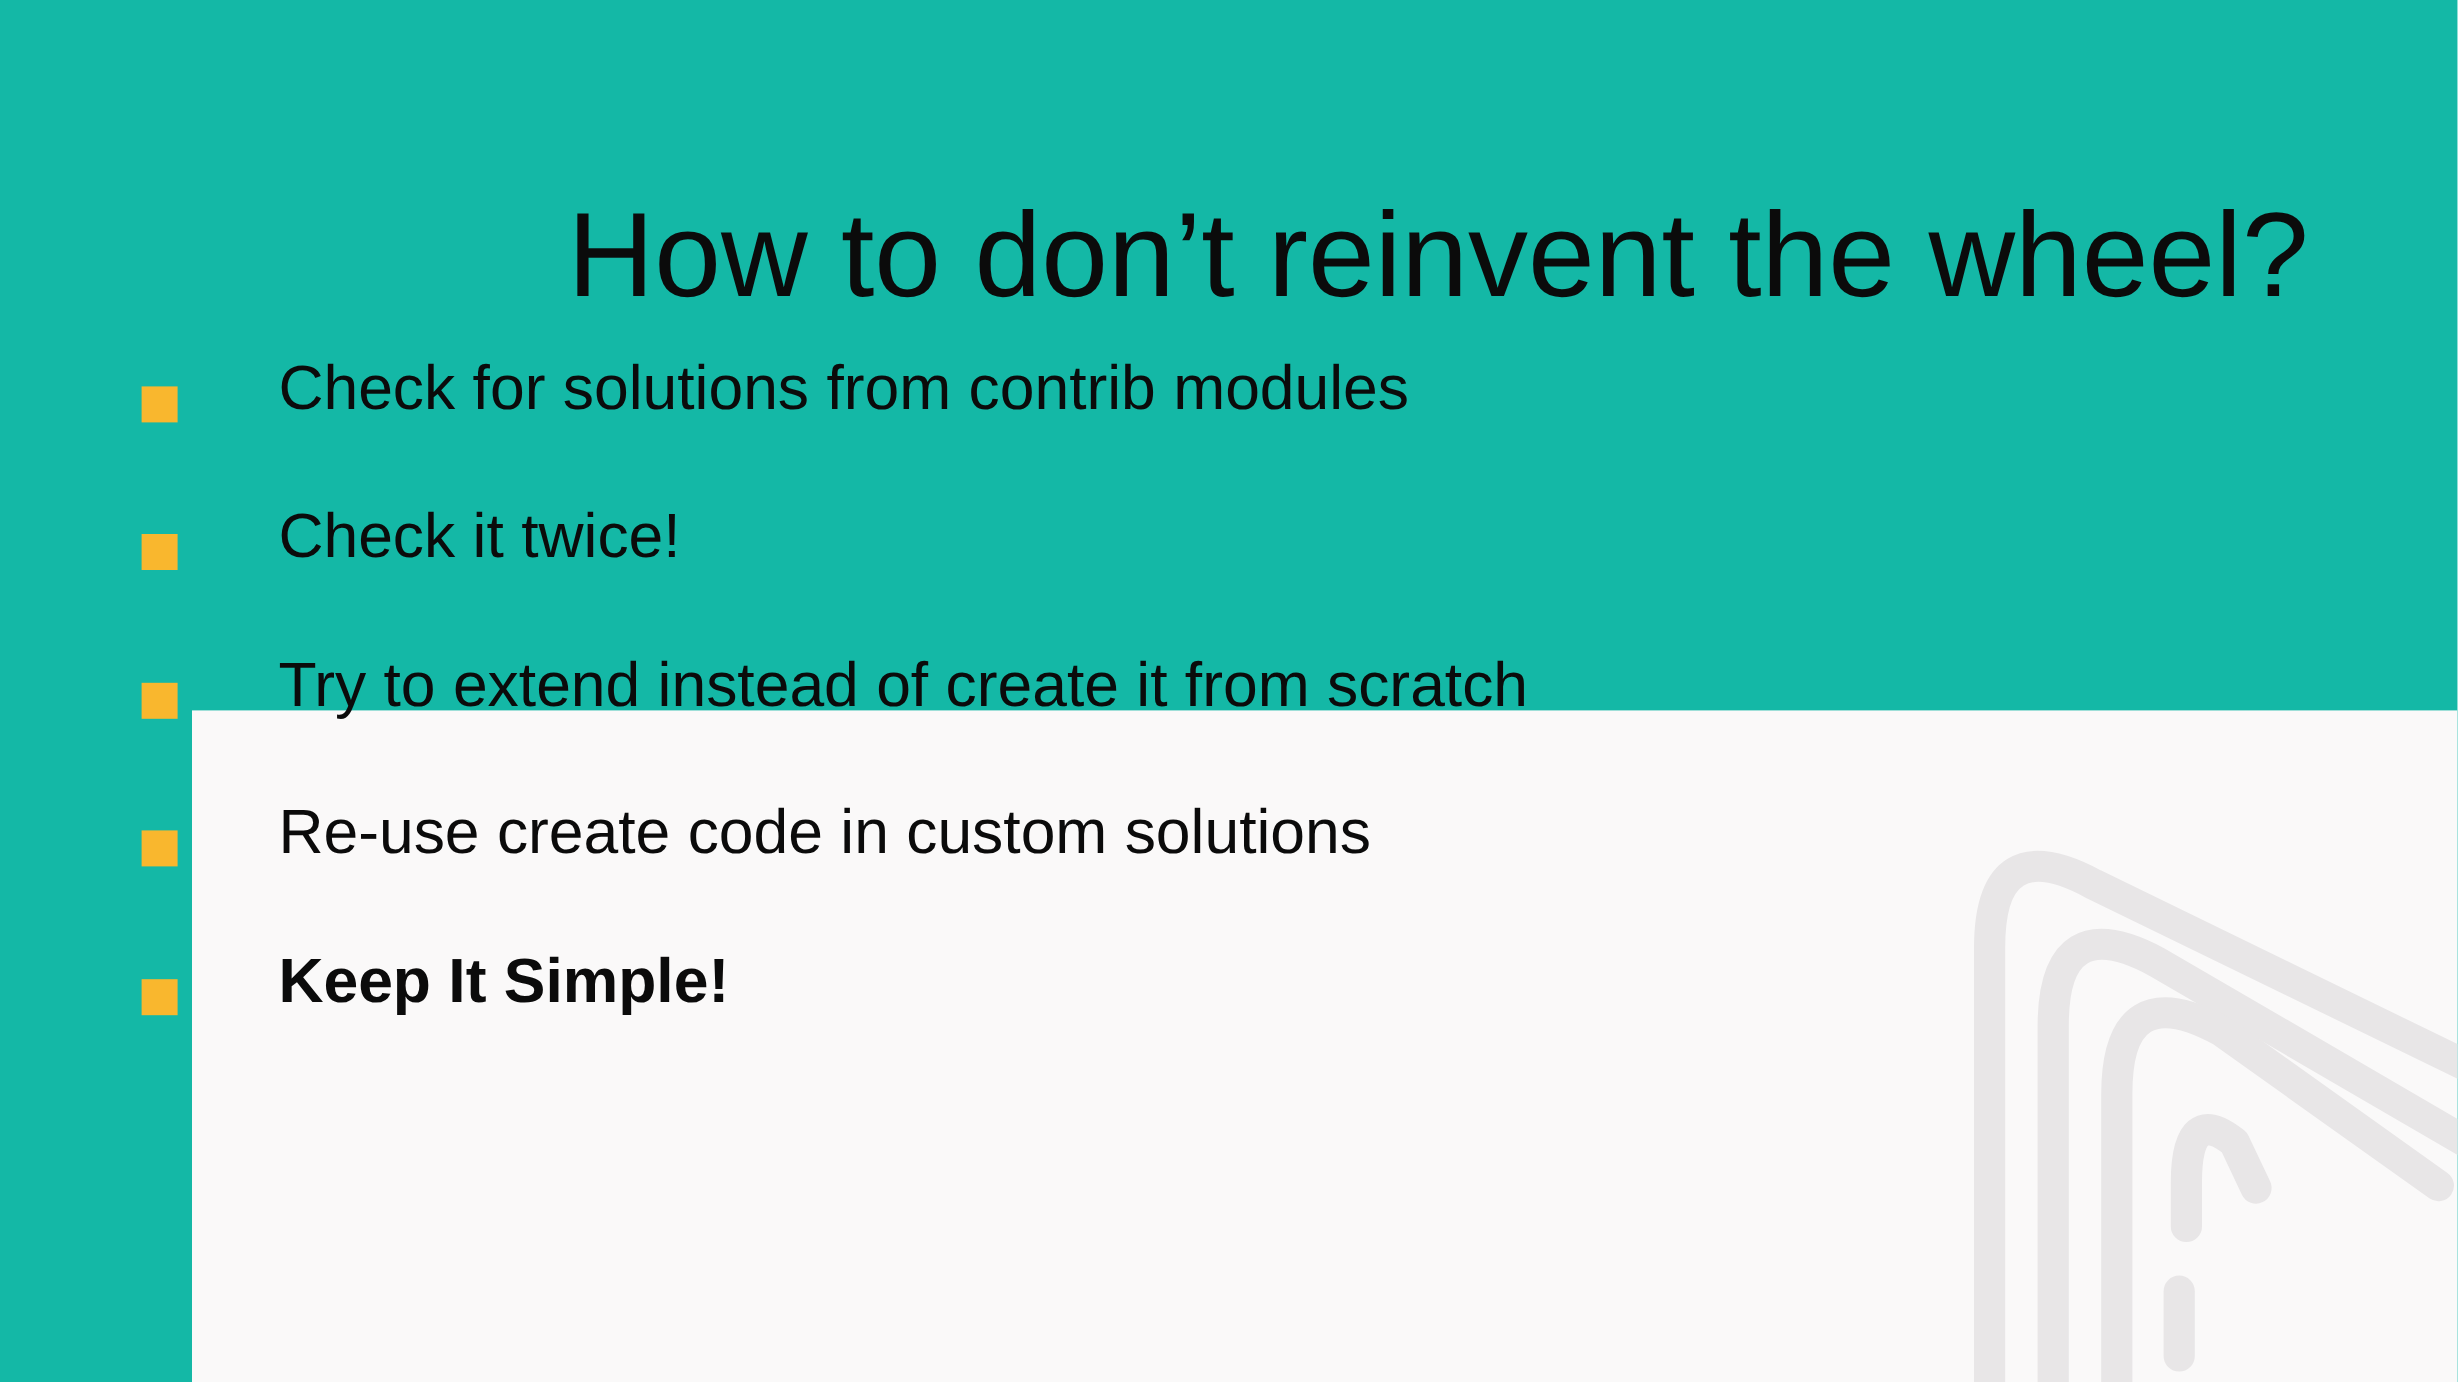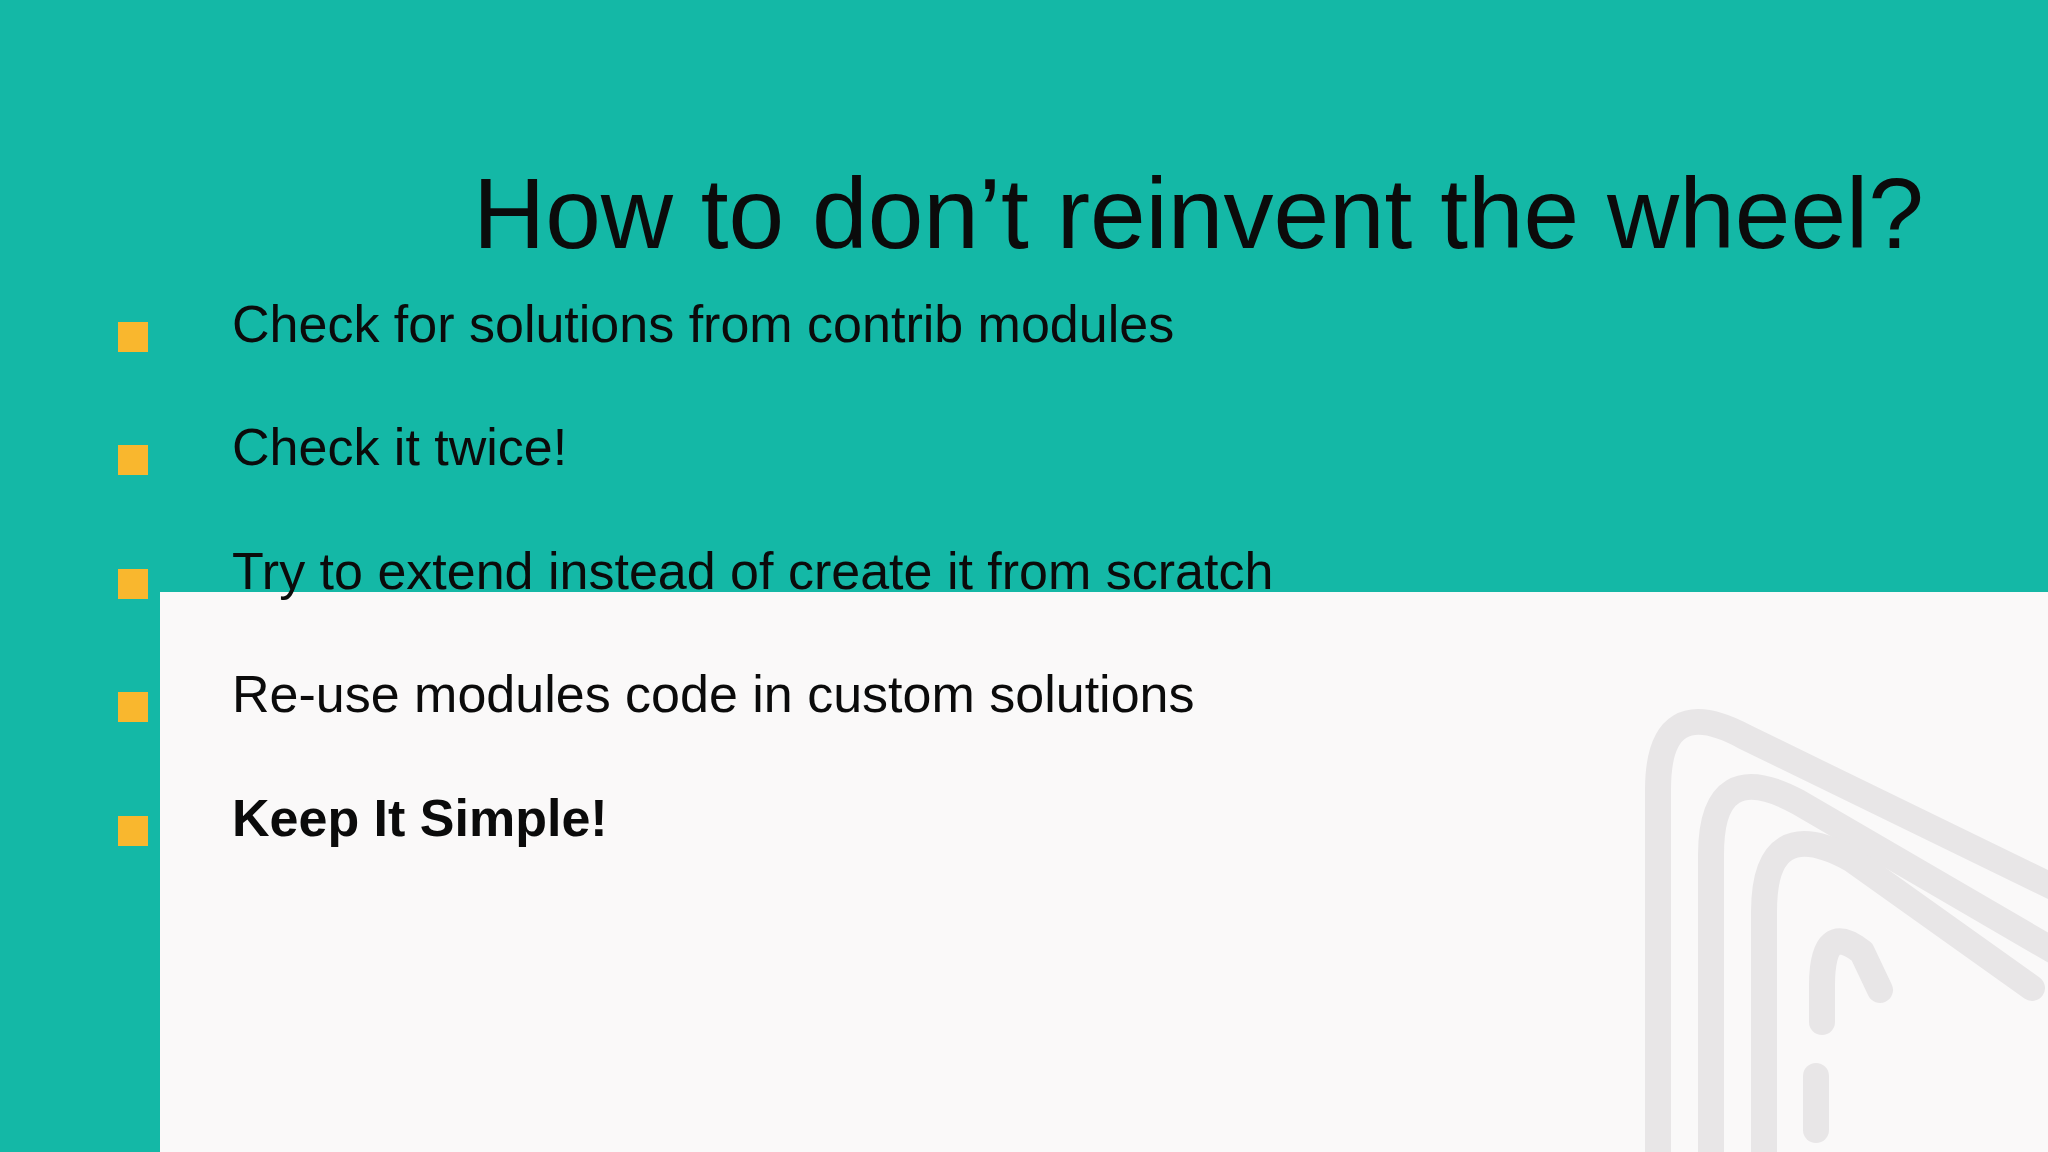--- a/index.html
+++ b/index.html
@@ -102,21 +102,21 @@
     <li class="bullet-item">
       <span class="bullet-square"></span>
       <span class="bullet-text">Check it twice!</span>
     </li>
     <li class="bullet-item">
       <span class="bullet-square"></span>
       <span class="bullet-text">Try to extend instead of create it from scratch</span>
     </li>
     <li class="bullet-item">
       <span class="bullet-square"></span>
-      <span class="bullet-text">Re-use modules code in custom solutions</span>
+      <span class="bullet-text">Re-use create code in custom solutions</span>
     </li>
     <li class="bullet-item">
       <span class="bullet-square"></span>
       <span class="bullet-text">Keep It Simple!</span>
     </li>
   </ul>
 
 </div>
 
 </body></html>

